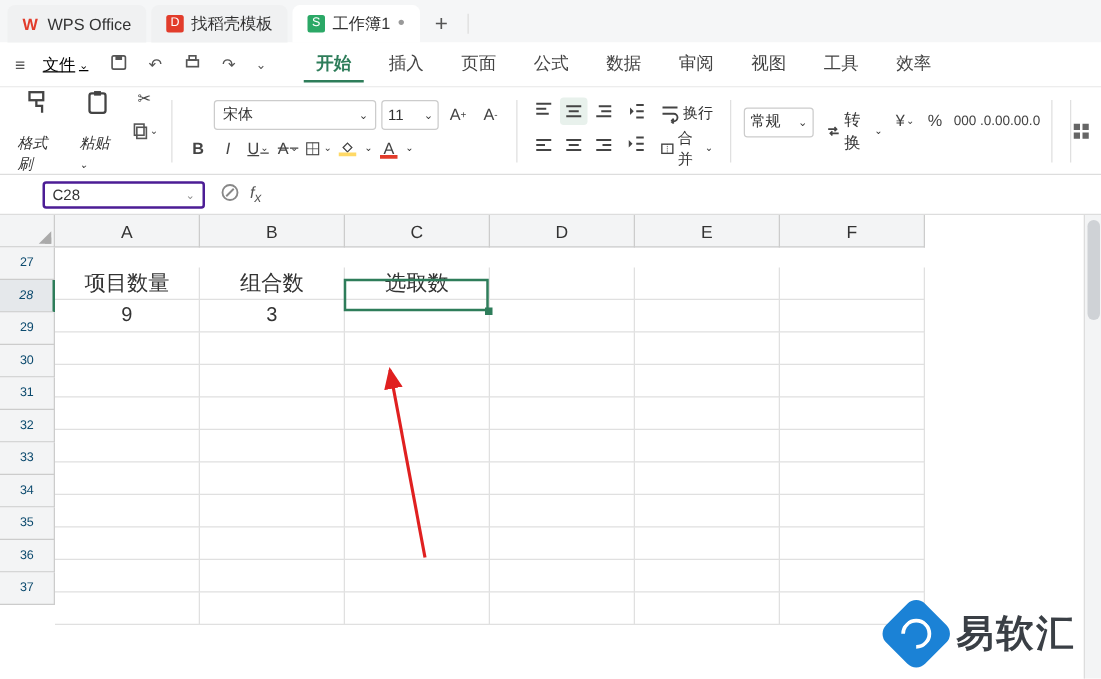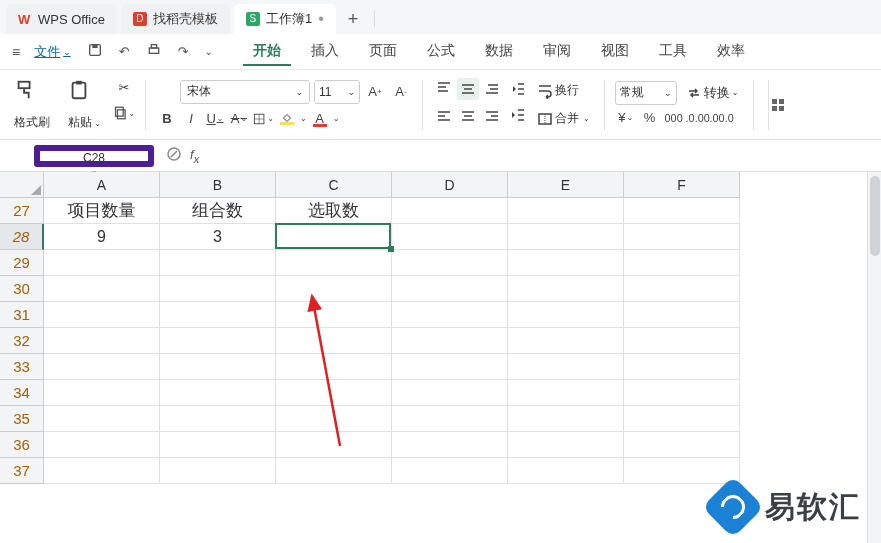--- a/index.html
+++ b/index.html
@@ -13,30 +13,30 @@
   .tab-icon { width: 14px; height: 14px; display: inline-block; }
   .tab-icon.wps { color: #e23c2b; font-weight: bold; }
   .tab-icon.red { background: #e23c2b; color: #fff; border-radius: 2px; font-size: 10px; text-align: center; line-height: 14px; }
   .tab-icon.green { background: #2ba866; color: #fff; border-radius: 2px; font-size: 10px; text-align: center; line-height: 14px; }
   .new-tab { padding: 0 8px; color: #555; font-size: 18px; }
   .sep { width: 1px; height: 16px; background: #ddd; margin: 0 4px; }
 
   
   .menu-bar { height: 36px; display: flex; align-items: center; padding: 0 8px; gap: 4px; background: #fff; border-bottom: 1px solid #e8e8e8; }
   .menu-bar .hamburger { font-size: 14px; color: #555; padding: 0 4px; }
-  .menu-bar .btn { padding: 4px 6px; color: #0369a1; display: flex; align-items: center; text-decoration: underline; }
+  .menu-bar .btn { padding: 4px 6px; color: #000000; display: flex; align-items: center; text-decoration: underline; }
   .menu-bar .icon-btn { padding: 4px 6px; color: #555; }
   .menu-bar .menus { display: flex; gap: 10px; margin-left: 20px; }
   .menu-bar .menu-item { padding: 4px 10px; color: #444; font-size: 14px; }
   .menu-bar .menu-item.active { color: #2e7d5a; font-weight: 600; border-bottom: 2px solid #2e7d5a; }
 
   
   .ribbon { height: 70px; display: flex; align-items: center; padding: 4px 8px; gap: 6px; background: #fff; border-bottom: 1px solid #ddd; }
   .groupA { display: flex; gap: 6px; align-items: flex-start; }
-  .big { display: flex; flex-direction: column; align-items: flex-start; font-size: 12px; gap: 12px; padding: 2px 6px; }
+  .big { display: flex; flex-direction: column; align-items: center; font-size: 12px; gap: 12px; padding: 2px 6px; font-style: italic; }
   .big .ico { font-size: 20px; color: #444; height: 24px; display: flex; align-items: center; }
   .small-col { display: flex; flex-direction: column; gap: 4px; }
   .small-col .s { width: 22px; height: 22px; display: flex; align-items: center; justify-content: center; color: #444; }
   .divider { width: 1px; height: 50px; background: #e0e0e0; margin: 0 4px; }
 
   .font-row { display: flex; gap: 4px; align-items: center; padding-left: 24px; }
   .font-select { width: 130px; height: 24px; border: 1px solid #ccc; border-radius: 3px; display: flex; align-items: center; justify-content: space-between; padding: 0 6px; font-size: 12px; }
   .size-select { width: 46px; height: 24px; border: 1px solid #ccc; border-radius: 3px; display: flex; align-items: center; justify-content: space-between; padding: 0 4px; font-size: 12px; }
   .font-btns { display: flex; gap: 2px; margin-top: 4px; }
   .fb { width: 22px; height: 22px; display: flex; align-items: center; justify-content: center; color: #444; font-size: 13px; }
@@ -45,43 +45,43 @@
   .fb.underline { text-decoration: underline; }
   .fb.strike { text-decoration: line-through; }
   .fb .chev { font-size: 8px; margin-left: 1px; }
   .color-bar { width: 14px; height: 3px; display: block; margin-top: -2px; }
 
   .align-grid { display: grid; grid-template-columns: repeat(3, 22px); gap: 2px; }
   .ag { width: 22px; height: 22px; display: flex; align-items: center; justify-content: center; color: #444; }
   .wrap-col { display: flex; flex-direction: column; gap: 2px; font-size: 12px; }
   .wrap-col .row { display: flex; align-items: center; gap: 2px; height: 26px; padding: 0 4px; }
 
-  .num-col { display: flex; flex-direction: column; gap: 2px; }
+  .num-col { display: flex; flex-direction: row; gap: 2px; }
   .num-select { width: 62px; height: 24px; border: 1px solid #ccc; border-radius: 3px; display: flex; align-items: center; justify-content: space-between; padding: 0 4px; font-size: 12px; }
   .num-btns { display: flex; gap: 2px; }
 
   .rightmore { width: 18px; height: 50px; display: flex; align-items: center; justify-content: center; color: #666; border-left: 1px solid #e0e0e0; margin-left: 4px; }
 
   
   .formula-bar { height: 32px; display: flex; align-items: center; border-bottom: 1px solid #ddd; background: #fff; }
-  .name-box { width: 120px; height: 22px; margin: 0 6px 0 34px; border: 6px solid #4c1d95; border-radius: 3px; display: flex; align-items: center; justify-content: space-between; padding: 0 6px; font-size: 12px; flex-direction: column; }
+  .name-box { width: 130px; height: 22px; margin: 0 6px 0 34px; border: 2px solid #4c1d95; border-radius: 3px; display: flex; align-items: center; justify-content: space-between; padding: 0 6px; font-size: 12px; }
   .fx-area { display: flex; align-items: center; gap: 8px; margin-left: 6px; }
   .fx-area .ic { color: #777; }
   .fx-input { width: 500px; height: 22px; border: none; font-size: 12px; }
 
   
   .grid { position: absolute; top: 172px; left: 0; right: 0; bottom: 0; background: #fff; }
   .select-all { position: absolute; left: 0; top: 0; width: 44px; height: 26px; background: #f3f4f5; border-right: 1px solid #ccc; border-bottom: 1px solid #ccc; display: flex; align-items: flex-end; justify-content: flex-end; padding: 2px; }
   .select-all::after { content: ""; border: 5px solid transparent; border-right-color: #aaa; border-bottom-color: #aaa; }
   .col-headers { position: absolute; left: 44px; top: 0; height: 26px; display: flex; }
   .col-h { width: 116px; background: #f3f4f5; border-right: 1px solid #ccc; border-bottom: 1px solid #ccc; display: flex; align-items: center; justify-content: center; font-size: 14px; color: #333; }
   .row-headers { position: absolute; left: 0; top: 26px; width: 44px; }
-  .row-h { height: 26px; background: #f3f4f5; border-right: 1px solid #ccc; border-bottom: 1px solid #ccc; display: flex; align-items: center; justify-content: center; font-size: 15px; color: #a16207; }
+  .row-h { height: 26px; background: #f3f4f5; border-right: 1px solid #ccc; border-bottom: 1px solid #ccc; display: flex; align-items: center; justify-content: center; font-size: 10px; color: #0c4a6e; }
   .row-h.sel { background: #e5e8eb; border-right: 2px solid #2e7d5a; font-style: italic; }
-  .cells { position: absolute; left: 44px; top: 26px; }
+  .cells { position: absolute; left: 44px; top: 42px; }
   .cell-row { display: flex; height: 26px; }
   .cell { width: 116px; height: 26px; border-right: 1px solid #e0e0e0; border-bottom: 1px solid #e0e0e0; display: flex; align-items: center; justify-content: center; font-size: 16px; padding: 0 4px; }
   .cell.header { font-size: 17px; }
   .selection { position: absolute; border: 2px solid #2e7d5a; pointer-events: none; }
   .fill-handle { position: absolute; width: 6px; height: 6px; background: #2e7d5a; }
 
   
   .arrow { position: absolute; pointer-events: none; }
 
   

